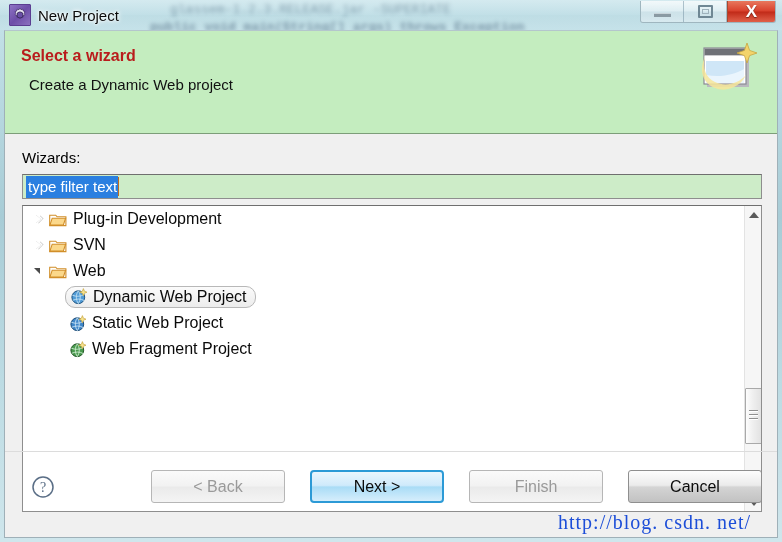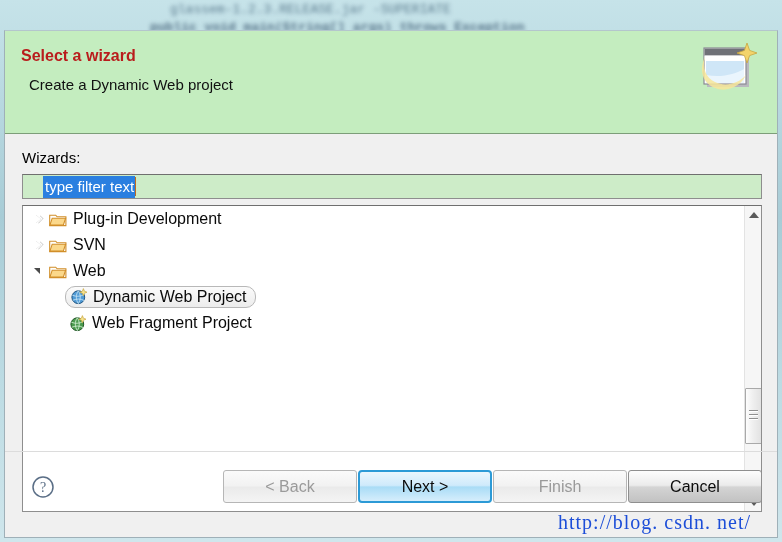--- a/index.html
+++ b/index.html
@@ -199,21 +199,21 @@
   }
   #filter-field {
     position: absolute;
     left: 17px; top: 40px;
     width: 740px; height: 25px;
     background: #cdecc8;
     border: 1px solid #8e8e8e;
     border-top-color: #6f6f6f;
     display: flex;
     align-items: center;
-    padding-left: 20px;
+    padding-left: 3px;
   }
   #filter-value {
     background: #2a7fe0;
     color: #ffffff;
     font-size: 15px;
     padding: 1px 1px 2px 2px;
     line-height: 19px;
     white-space: nowrap;
   }
   #filter-caret {
@@ -361,21 +361,21 @@
   }
   #help-icon {
     position: absolute;
     left: 26px; top: 23px;
     width: 24px; height: 24px;
   }
   #buttons {
     position: absolute;
     right: 15px; top: 18px;
     display: flex;
-    gap: 1px;
+    gap: 25px;
   }
   .btn {
     width: 134px; height: 33px;
     display: flex; align-items: center; justify-content: center;
     font-size: 16px;
     border-radius: 3px;
     color: #0b0b0b;
     background: linear-gradient(180deg,#fafafa 0%,#f2f2f2 48%,#eaeaea 52%,#f4f4f4 100%);
     border: 1px solid #b6b6b6;
     white-space: nowrap;
@@ -398,20 +398,41 @@
 
   <div id="code-backdrop">
     <div class="code-line pl" style="left:170px; top:2px;">glassem-1.2.3.RELEASE.jar  -SUPERIATE</div>
     <div class="code-line" style="left:150px; top:20px;">public void  main(String[] args)  throws  Exception</div>
   </div>
 
   <div id="blogwm">http://blog. csdn. net/</div>
 
   <div id="window">
 
+    <div id="titlebar">
+      <div id="app-icon">
+        <svg class="gear" viewBox="0 0 16 16">
+          <path d="M8 1.2l1 1.5 1.8-.5.5 1.8 1.7.7-.9 1.6.9 1.6-1.7.7-.5 1.8-1.8-.5-1 1.5-1-1.5-1.8.5-.5-1.8-1.7-.7.9-1.6-.9-1.6 1.7-.7.5-1.8 1.8.5z" fill="#e9e6f2" stroke="#3d2a66" stroke-width=".7"></path>
+          <circle cx="8" cy="8" r="3.1" fill="#6a4fa6" stroke="#2f2150" stroke-width=".8"></circle>
+        </svg>
+      </div>
+      <div id="title-text">New Project</div>
+
+      <div id="winbtns">
+        <div class="winbtn">
+          <div class="min-glyph"></div>
+        </div>
+        <div class="winbtn">
+          <div class="max-glyph"></div>
+        </div>
+        <div class="winbtn" id="btn-close">
+          <span class="close-glyph">X</span>
+        </div>
+      </div>
+    </div>
 
     <div id="dialog">
 
       <div id="header">
         <div id="header-title">Select a wizard</div>
         <div id="header-desc">Create a Dynamic Web project</div>
         <svg id="header-icon" viewBox="0 0 66 62">
           <rect x="10" y="12" width="42" height="36" fill="#b9b9bf"></rect>
           <rect x="7" y="9" width="42" height="36" fill="#ffffff" stroke="#8a8a94" stroke-width="1.2"></rect>
           <rect x="7.6" y="9.6" width="40.8" height="7" fill="#6f7177"></rect>
@@ -466,20 +487,28 @@
               <span class="sel-box">
                 <svg class="globe-icon" viewBox="0 0 18 17">
                   <circle cx="8.3" cy="9.2" r="6.4" fill="#4f9ad6" stroke="#1f5480" stroke-width="1"></circle>
                   <path d="M2.3 7.2c3.6 1.6 8.2 1.4 11.8-.6M3 12.2c3.6-1.6 8-1.6 11 .3M8.3 2.8c-2.6 3.6-2.6 9 0 12.8M8.3 2.8c2.6 3.6 2.6 9 0 12.8" fill="none" stroke="#bfe0f2" stroke-width=".9"></path>
                   <path d="M13.4.6l1 2.6 2.6 1-2.6 1-1 2.6-1-2.6-2.6-1 2.6-1z" fill="#f6e38e" stroke="#c9a640" stroke-width=".7"></path>
                 </svg>
                 <span class="tree-label">Dynamic Web Project</span>
               </span>
             </div>
 
+            <div class="tree-row lvl2">
+              <svg class="globe-icon" viewBox="0 0 18 17">
+                <circle cx="8.3" cy="9.2" r="6.4" fill="#3f86c9" stroke="#1b4a74" stroke-width="1"></circle>
+                <path d="M2.3 7.2c3.6 1.6 8.2 1.4 11.8-.6M3 12.2c3.6-1.6 8-1.6 11 .3M8.3 2.8c-2.6 3.6-2.6 9 0 12.8M8.3 2.8c2.6 3.6 2.6 9 0 12.8" fill="none" stroke="#c7e2f4" stroke-width=".9"></path>
+                <path d="M13.4.6l1 2.6 2.6 1-2.6 1-1 2.6-1-2.6-2.6-1 2.6-1z" fill="#f6e38e" stroke="#c9a640" stroke-width=".7"></path>
+              </svg>
+              <span class="tree-label">Static Web Project</span>
+            </div>
 
             <div class="tree-row lvl2">
               <svg class="globe-icon" viewBox="0 0 18 17">
                 <circle cx="8.3" cy="9.2" r="6.4" fill="#4a9a4e" stroke="#1f5424" stroke-width="1"></circle>
                 <path d="M2.3 7.2c3.6 1.6 8.2 1.4 11.8-.6M3 12.2c3.6-1.6 8-1.6 11 .3M8.3 2.8c-2.6 3.6-2.6 9 0 12.8M8.3 2.8c2.6 3.6 2.6 9 0 12.8" fill="none" stroke="#cdeccf" stroke-width=".9"></path>
                 <path d="M13.4.6l1 2.6 2.6 1-2.6 1-1 2.6-1-2.6-2.6-1 2.6-1z" fill="#f6e38e" stroke="#c9a640" stroke-width=".7"></path>
               </svg>
               <span class="tree-label">Web Fragment Project</span>
             </div>
 

